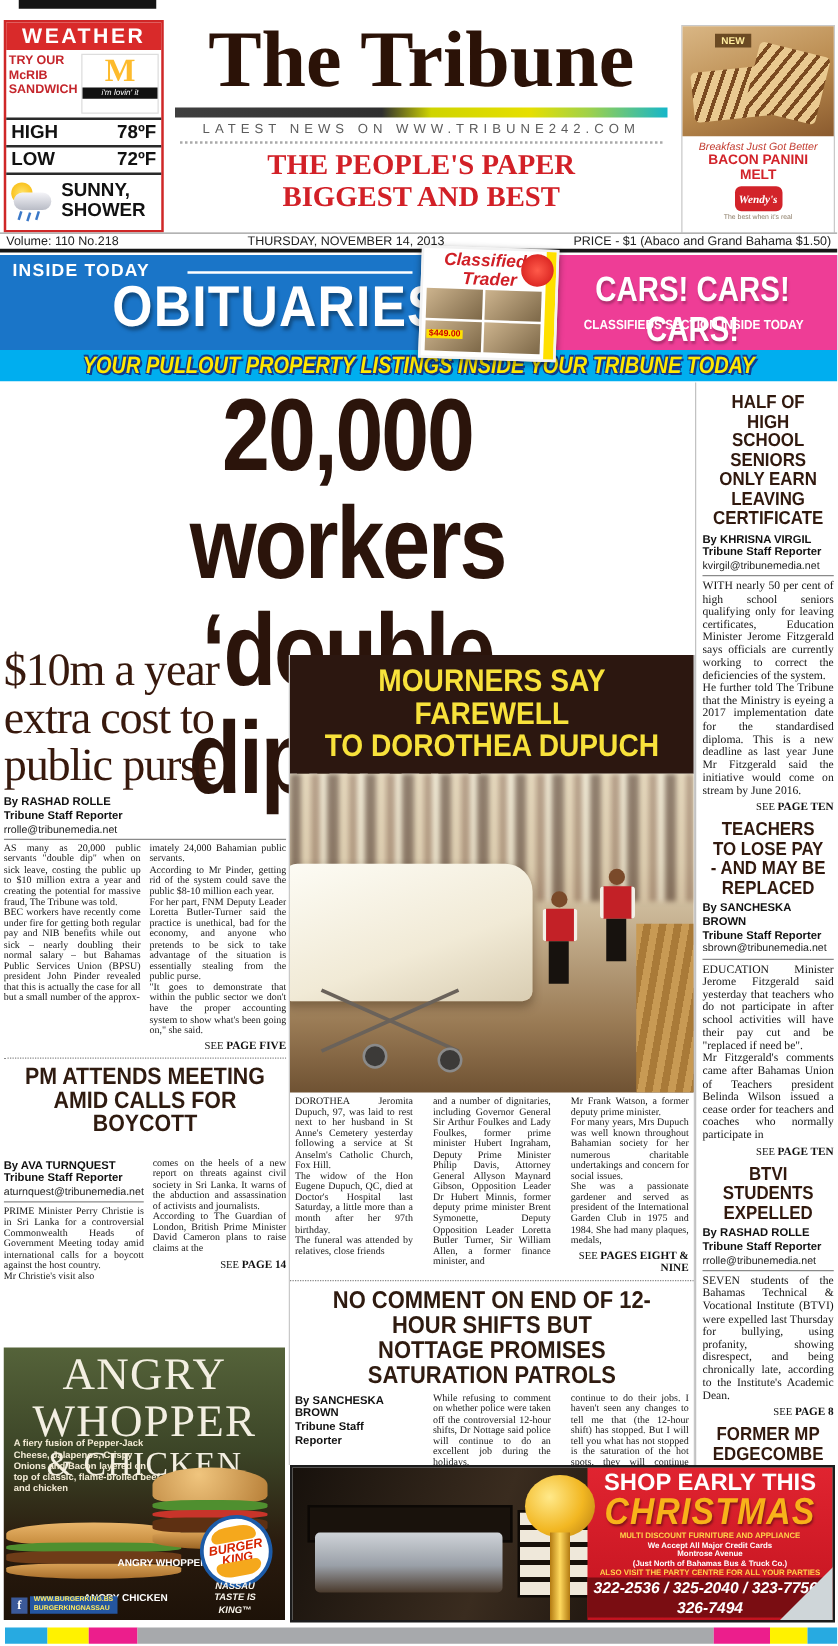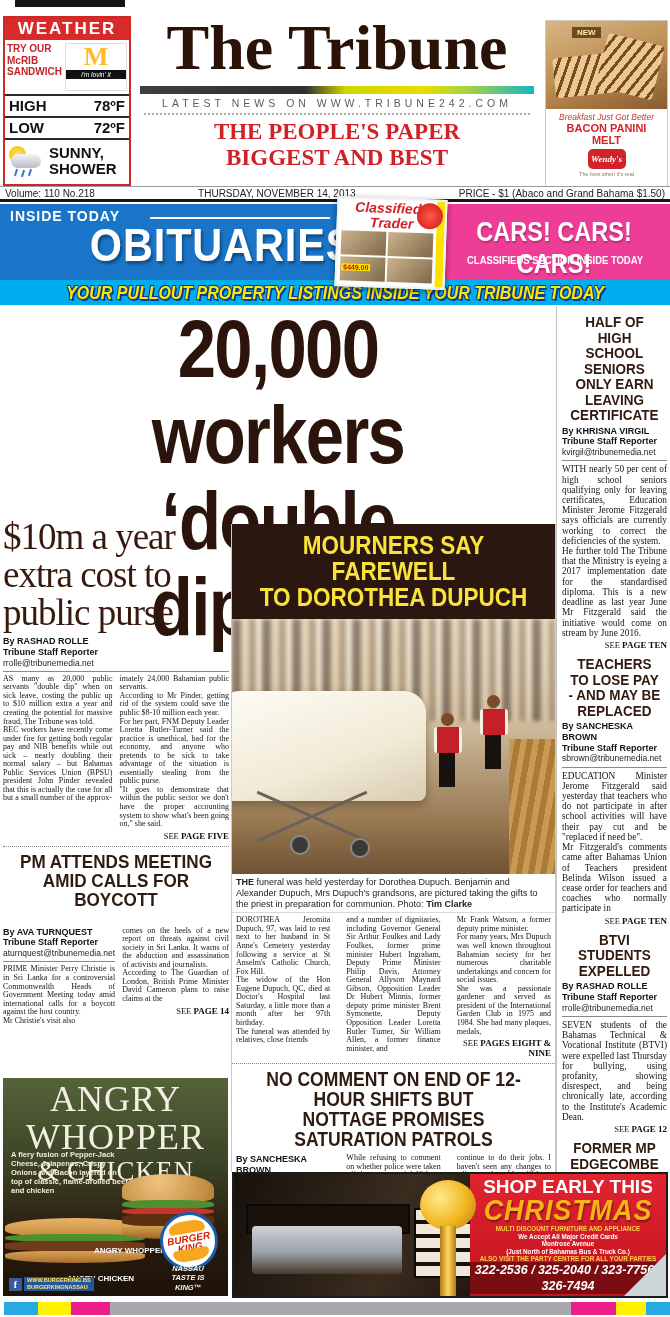--- a/index.html
+++ b/index.html
@@ -393,23 +393,20 @@
         <div class="head"></div>
           <div class="vest"></div>
           <div class="legs"></div>
       </div>
       <div class="boy" style="left:248px;top:76px;">
         <div class="head"></div>
           <div class="vest"></div>
           <div class="legs"></div>
       </div>
     </div>
-    <div class="caption">
-      <b>THE</b><span> funeral was held yesterday for Dorothea Dupuch. Benjamin and Alexander Dupuch, Mrs Dupuch's grandsons, are pictured taking the gifts to the priest in preparation for communion.</span><span> Photo: </span><b>Tim Clarke</b>
-    </div>
     <div class="threecol">
       <div class="bodytxt cc-body">DOROTHEA Jeromita Dupuch, 97, was laid to rest next to her husband in St Anne's Cemetery yesterday following a service at St Anselm's Catholic Church, Fox Hill.
 The widow of the Hon Eugene Dupuch, QC, died at Doctor's Hospital last Saturday, a little more than a month after her 97th birthday.
 The funeral was attended by relatives, close friends</div>
       <div class="bodytxt cc-body">and a number of dignitaries, including Governor General Sir Arthur Foulkes and Lady Foulkes, former prime minister Hubert Ingraham, Deputy Prime Minister Philip Davis, Attorney General Allyson Maynard Gibson, Opposition Leader Dr Hubert Minnis, former deputy prime minister Brent Symonette, Deputy Opposition Leader Loretta Butler Turner, Sir William Allen, a former finance minister, and</div>
       <div>
         <div class="bodytxt cc-body">Mr Frank Watson, a former deputy prime minister.
 For many years, Mrs Dupuch was well known throughout Bahamian society for her numerous charitable undertakings and concern for social issues.
 She was a passionate gardener and served as president of the International Garden Club in 1975 and 1984. She had many plaques, medals,</div>
         <div class="see">
@@ -473,21 +470,21 @@
     <div>
       <div class="railhead cond92">BTVI STUDENTS EXPELLED</div>
       <div class="byl">
         <div>By RASHAD ROLLE</div>
         <div>Tribune Staff Reporter</div>
         <div class="em">rrolle@tribunemedia.net</div>
       </div>
       <div class="rule"></div>
       <div class="bodytxt rr-body">SEVEN students of the Bahamas Technical &amp; Vocational Institute (BTVI) were expelled last Thursday for bullying, using profanity, showing disrespect, and being chronically late, according to the Institute's Academic Dean.</div>
       <div class="see">
-        <span>SEE </span><b>PAGE 12</b>
+        <span>SEE </span><b>PAGE 8</b>
       </div>
     </div>
 
     <div>
       <div class="railhead cond92">FORMER MP EDGECOMBE DIES</div>
 
     </div>
   </div>
 
   <div class="abs" id="multiad">

